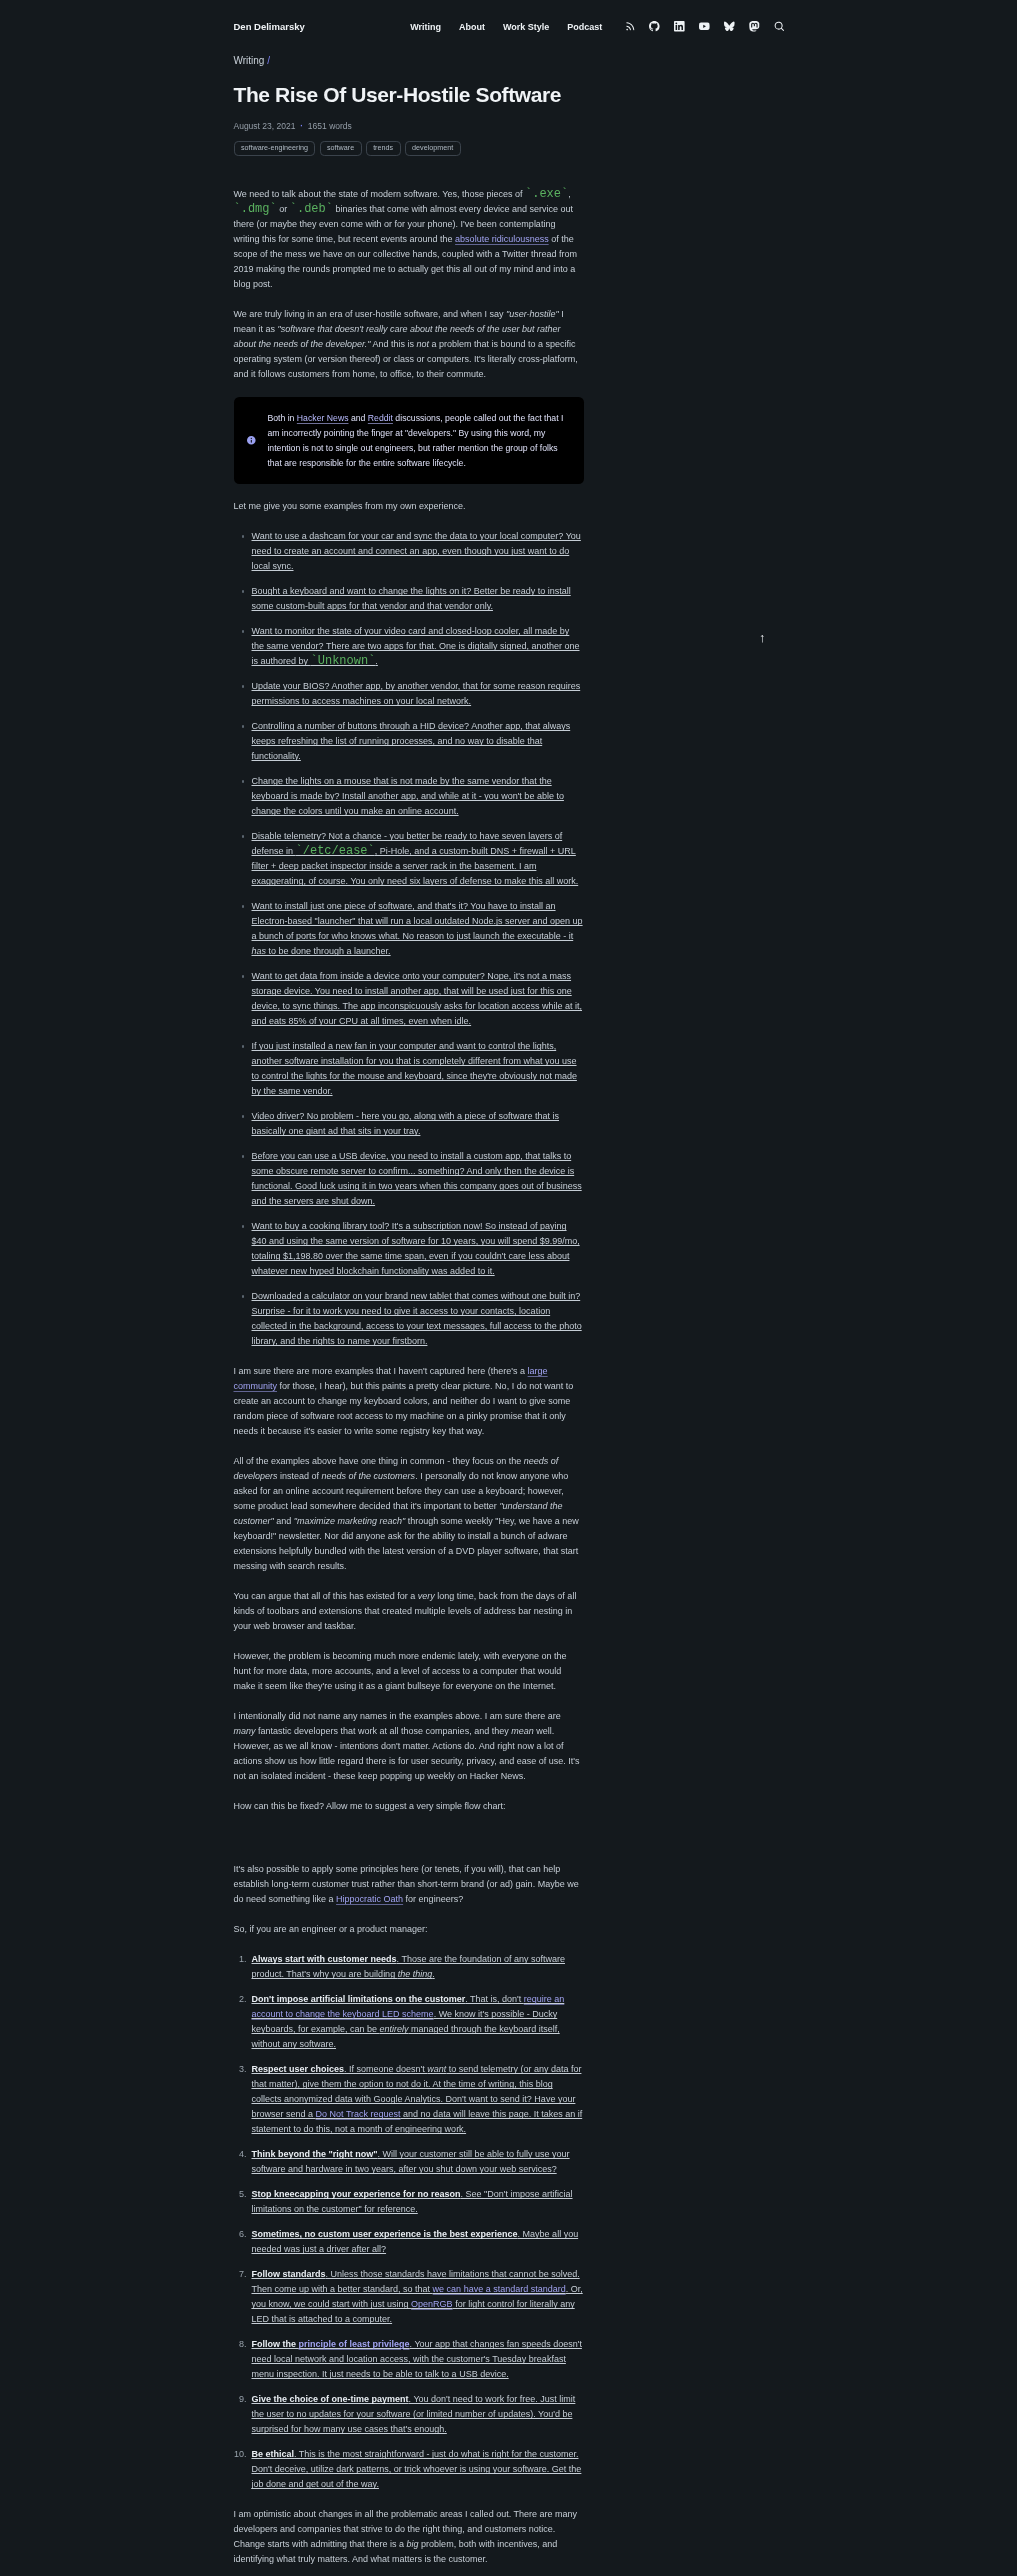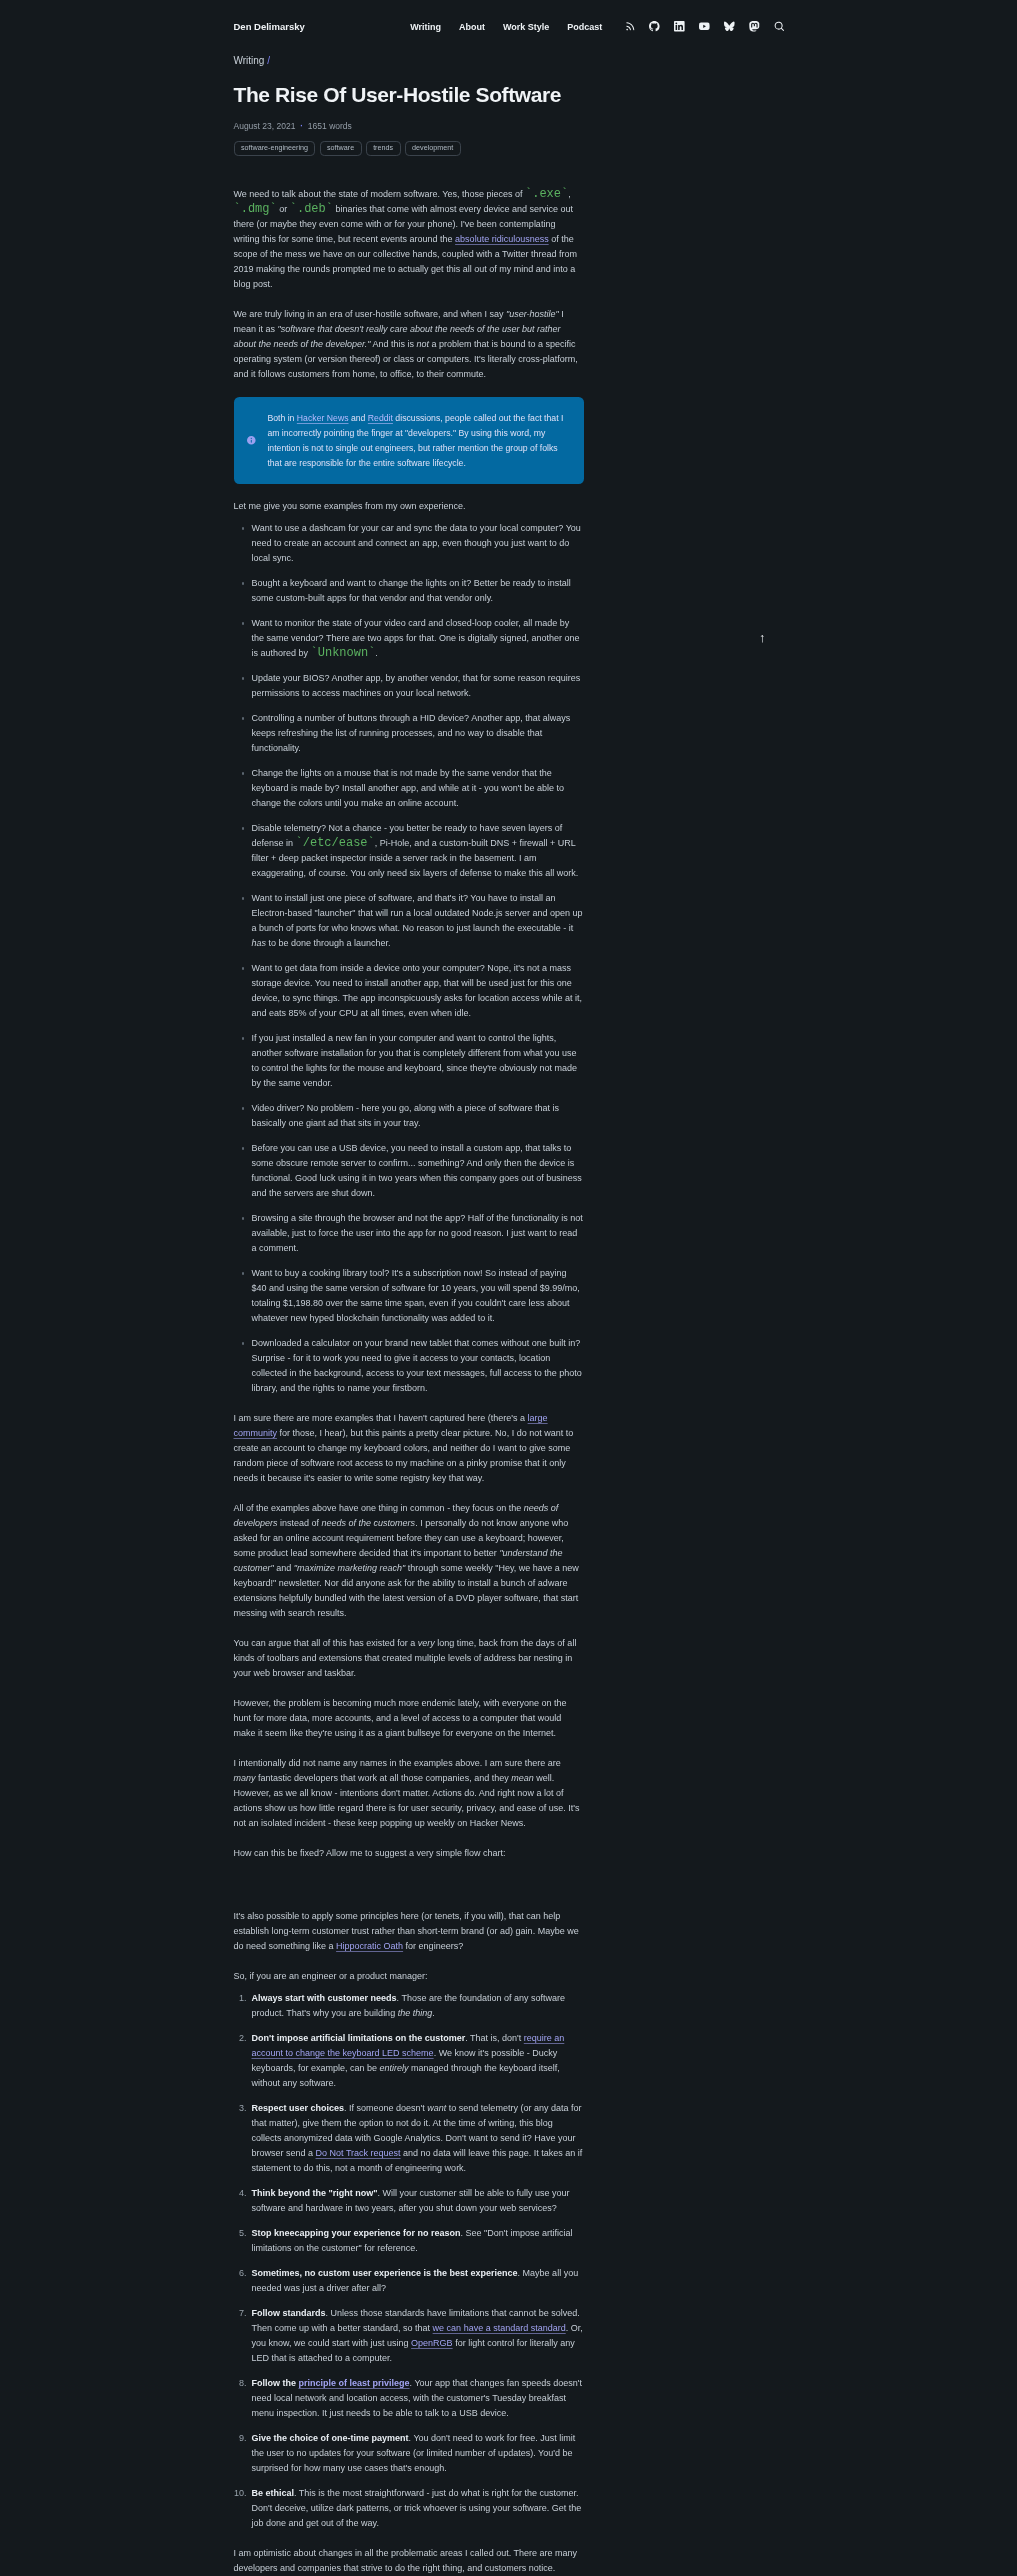--- a/index.html
+++ b/index.html
@@ -33,28 +33,28 @@
   
   .content { margin-top:31px; width:350px; font-size:9px; line-height:15px; }
   .content p.para { margin-top:15px; }
   .content > *:first-child { margin-top:0; }
   em { font-style:italic; }
   strong { color:#e9eef3; font-weight:700; }
   code { font-family:"Liberation Mono","DejaVu Sans Mono",monospace; font-size:12px; color:#5bb260; }
   a.link { color:#a2a4f2; text-decoration:underline; text-underline-offset:1.6px; text-decoration-color:rgba(162,164,242,.55); }
   a.link.strong-link { font-weight:700; }
 
-  .callout { margin-top:15px; background:#0369a1; border-radius:5.3px; padding:13.8px 16px 13.8px 12.7px;
+  .callout { margin-top:15px; background:#000000; border-radius:5.3px; padding:13.8px 16px 13.8px 12.7px;
              display:flex; align-items:center; gap:10.6px; }
   .callout p { color:#dfe1f8; font-size:8.7px; line-height:15px; }
   .callout a.link { color:#babcff; text-decoration-color:rgba(186,188,255,.6); }
   .callout .info-ic { flex:0 0 auto; color:#9aa0f0; }
   .callout .info-ic svg { width:10.6px; height:10.6px; display:block; }
 
-  ul.blist, ol.nlist { margin-top:7px; list-style:none; padding-left:18px; }
+  ul.blist, ol.nlist { margin-top:15px; list-style:none; padding-left:18px;text-decoration:underline; }
   ul.blist li, ol.nlist li { position:relative; margin-top:10px; }
   ul.blist li:first-child, ol.nlist li:first-child { margin-top:0; }
   ul.blist li::before { content:""; position:absolute; left:-10px; top:5.8px; width:2.7px; height:2.7px; border-radius:50%; background:#5b6670; }
   ol.nlist { counter-reset:step; }
   ol.nlist li { counter-increment:step; }
   ol.nlist li::before { content:counter(step) "."; position:absolute; left:-22px; width:17px; text-align:right; color:#99a3ad; }
 
   .img-gap { height:33px; }
 
   .scroll-top { position:absolute; left:759px; top:632px; color:#f0f3f6; font-size:12.7px; line-height:1; cursor:pointer; }
@@ -148,21 +148,20 @@
             <li>Want to monitor the state of your video card and closed-loop cooler, all made by the same vendor? There are two apps for that. One is digitally signed, another one is authored by <code>`Unknown`</code>.</li>
             <li>Update your BIOS? Another app, by another vendor, that for some reason requires permissions to access machines on your local network.</li>
             <li>Controlling a number of buttons through a HID device? Another app, that always keeps refreshing the list of running processes, and no way to disable that functionality.</li>
             <li>Change the lights on a mouse that is not made by the same vendor that the keyboard is made by? Install another app, and while at it - you won't be able to change the colors until you make an online account.</li>
             <li>Disable telemetry? Not a chance - you better be ready to have seven layers of defense in <code>`/etc/ease`</code>, Pi-Hole, and a custom-built DNS + firewall + URL filter + deep packet inspector inside a server rack in the basement. I am exaggerating, of course. You only need six layers of defense to make this all work.</li>
             <li>Want to install just one piece of software, and that's it? You have to install an Electron-based "launcher" that will run a local outdated Node.js server and open up a bunch of ports for who knows what. No reason to just launch the executable - it <em>has</em> to be done through a launcher.</li>
             <li>Want to get data from inside a device onto your computer? Nope, it's not a mass storage device. You need to install another app, that will be used just for this one device, to sync things. The app inconspicuously asks for location access while at it, and eats 85% of your CPU at all times, even when idle.</li>
             <li>If you just installed a new fan in your computer and want to control the lights, another software installation for you that is completely different from what you use to control the lights for the mouse and keyboard, since they're obviously not made by the same vendor.</li>
             <li>Video driver? No problem - here you go, along with a piece of software that is basically one giant ad that sits in your tray.</li>
             <li>Before you can use a USB device, you need to install a custom app, that talks to some obscure remote server to confirm... something? And only then the device is functional. Good luck using it in two years when this company goes out of business and the servers are shut down.</li>
-            <li>Browsing a site through the browser and not the app? Half of the functionality is not available, just to force the user into the app for no good reason. I just want to read a comment.</li>
             <li>Want to buy a cooking library tool? It's a subscription now! So instead of paying $40 and using the same version of software for 10 years, you will spend $9.99/mo, totaling $1,198.80 over the same time span, even if you couldn't care less about whatever new hyped blockchain functionality was added to it.</li>
             <li>Downloaded a calculator on your brand new tablet that comes without one built in? Surprise - for it to work you need to give it access to your contacts, location collected in the background, access to your text messages, full access to the photo library, and the rights to name your firstborn.</li>
           </ul>
           <p class="para">I am sure there are more examples that I haven't captured here (there's a <a class="link" href="#">large community</a> for those, I hear), but this paints a pretty clear picture. No, I do not want to create an account to change my keyboard colors, and neither do I want to give some random piece of software root access to my machine on a pinky promise that it only needs it because it's easier to write some registry key that way.</p>
           <p class="para">All of the examples above have one thing in common - they focus on the <em>needs of developers</em> instead of <em>needs of the customers</em>. I personally do not know anyone who asked for an online account requirement before they can use a keyboard; however, some product lead somewhere decided that it's important to better <em>"understand the customer"</em> and <em>"maximize marketing reach"</em> through some weekly "Hey, we have a new keyboard!" newsletter. Nor did anyone ask for the ability to install a bunch of adware extensions helpfully bundled with the latest version of a DVD player software, that start messing with search results.</p>
           <p class="para">You can argue that all of this has existed for a <em>very</em> long time, back from the days of all kinds of toolbars and extensions that created multiple levels of address bar nesting in your web browser and taskbar.</p>
           <p class="para">However, the problem is becoming much more endemic lately, with everyone on the hunt for more data, more accounts, and a level of access to a computer that would make it seem like they're using it as a giant bullseye for everyone on the Internet.</p>
           <p class="para">I intentionally did not name any names in the examples above. I am sure there are <em>many</em> fantastic developers that work at all those companies, and they <em>mean</em> well. However, as we all know - intentions don't matter. Actions do. And right now a lot of actions show us how little regard there is for user security, privacy, and ease of use. It's not an isolated incident - these keep popping up weekly on Hacker News.</p>
           <p class="para">How can this be fixed? Allow me to suggest a very simple flow chart:</p>
           <div class="img-gap"></div>

